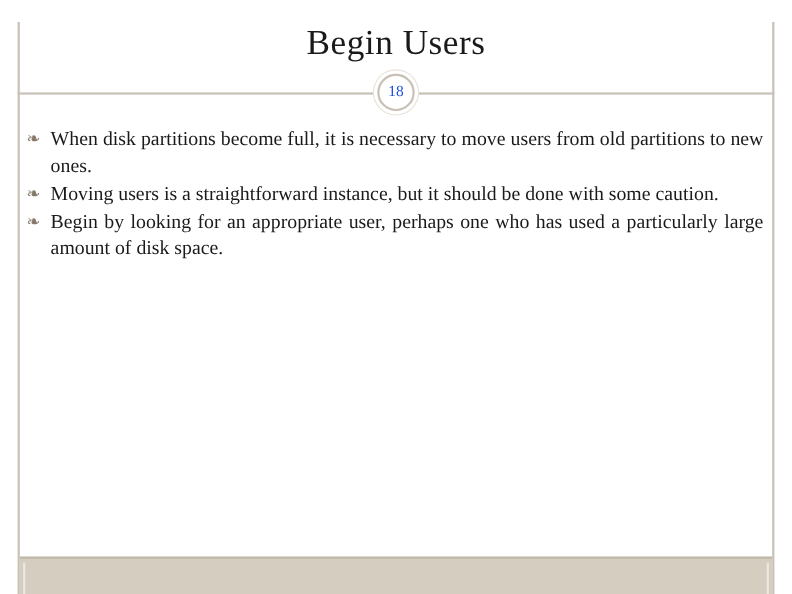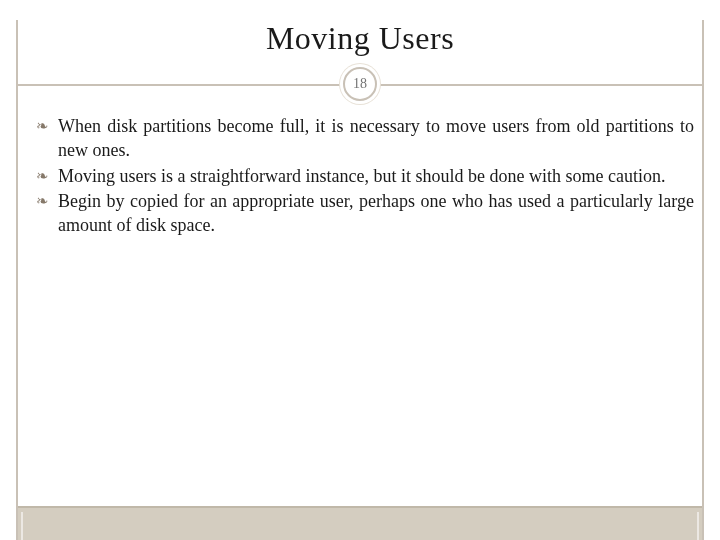--- a/index.html
+++ b/index.html
@@ -58,24 +58,24 @@
     height: 30px;
     border-radius: 50%;
     background: #ffffff;
     border: 2px solid #c9c1b6;
     box-shadow: 0 0 0 3px #ffffff, 0 0 0 4px #e8e2d8;
     display: flex;
     align-items: center;
     justify-content: center;
     font-family: Georgia, serif;
     font-size: 14px;
-    color: #737373;
+    color: #1d4ed8;
   }
   .content {
-    padding: 0 26px 0 36px;
+    padding: 0 26px 0 24px;
   }
   ul.bullets {
     list-style: none;
     margin: 0;
     padding: 0;
   }
   ul.bullets li {
     font-size: 18px;
     line-height: 1.32;
     margin: 0 0 2px 0;
@@ -121,29 +121,29 @@
   }
   .bottom-band::before { left: 3px; }
   .bottom-band::after { right: 3px; }
 </style>
 </head>
 <body>
 
 <div class="slide">
   <div class="inner-border"></div>
 
-  <div class="title">Moving Users</div>
+  <div class="title">Begin Users</div>
 
   <div class="badge-row">
     <div class="hr-line"></div>
     <div class="badge">18</div>
   </div>
 
   <div class="content">
     <ul class="bullets">
       <li>When disk partitions become full, it is necessary to move users from old partitions to new ones.</li>
       <li>Moving users is a straightforward instance, but it should be done with some caution.</li>
-      <li>Begin by copied for an appropriate user, perhaps one who has used a particularly large amount of disk space.</li>
+      <li>Begin by looking for an appropriate user, perhaps one who has used a particularly large amount of disk space.</li>
     </ul>
   </div>
 
   <div class="bottom-band"></div>
 </div>
 
 </body></html>

